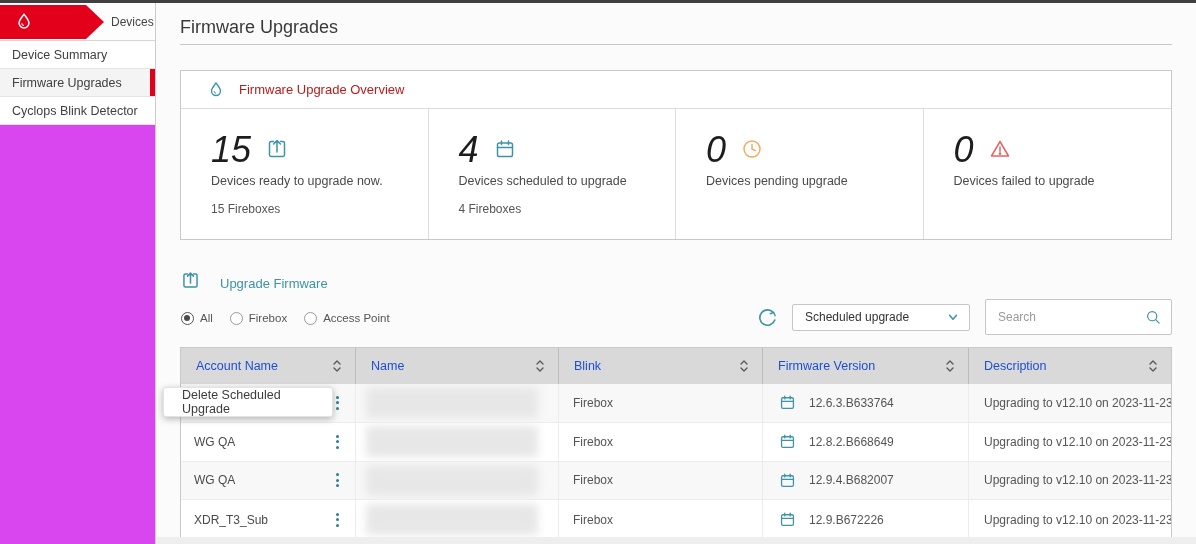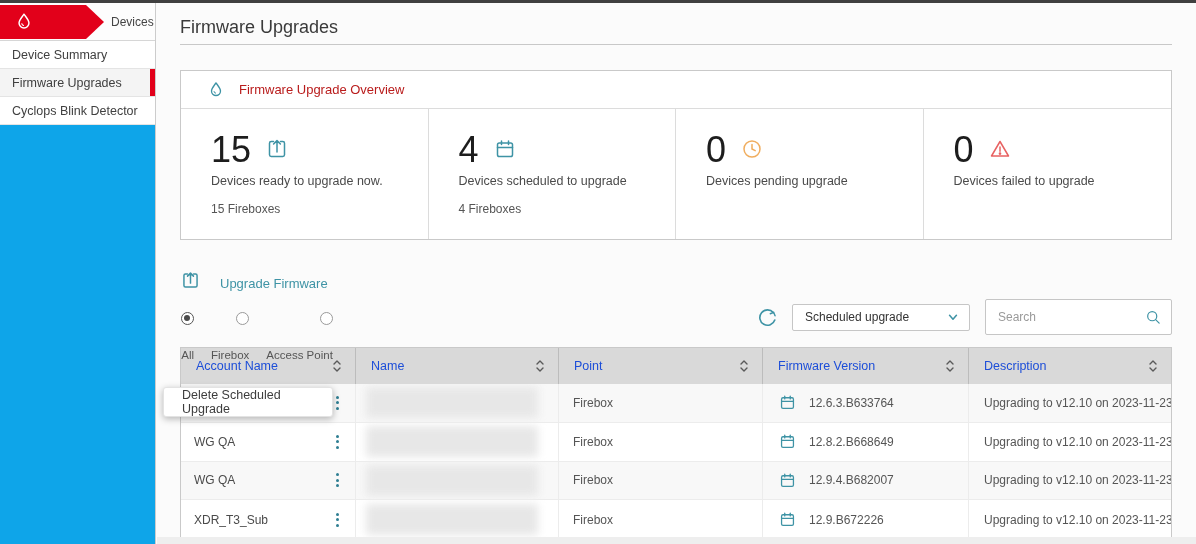--- a/index.html
+++ b/index.html
@@ -4,21 +4,21 @@
 <style>
   * { margin:0; padding:0; box-sizing:border-box; }
   html,body { background:#e9e9e9; }
   body { font-family:"Liberation Sans", sans-serif; }
   .screen { position:relative; width:1196px; height:544px; background:#fbfbfb; overflow:hidden; }
 
   
   .topbar { position:absolute; left:0; top:0; width:100%; height:3px; background:#404040; z-index:5; }
 
   
-  .sidebar { position:absolute; left:0; top:3px; bottom:0; width:156px; background:#0ea5e9; border-right:1px solid #cccccc; z-index:4; }
+  .sidebar { position:absolute; left:0; top:3px; bottom:0; width:156px; background:#d946ef; border-right:1px solid #cccccc; z-index:4; }
   .sb-header { position:relative; height:38px; border-bottom:1px solid #d6d6d6; background:#fdfdfd; }
   .banner { position:absolute; left:0; top:2px; width:104px; height:34px; background:#e2001a;
             clip-path:polygon(0 0, 86px 0, 104px 50%, 86px 100%, 0 100%); display:flex; align-items:center; }
   .banner svg { margin-left:13px; }
   .sb-header-label { position:absolute; left:111px; top:0; height:38px; display:flex; align-items:center; font-size:12px; color:#454545; }
   .sb-item { position:relative; height:28px; display:flex; align-items:center; padding-left:12px; font-size:12.5px; color:#404040; border-bottom:1px solid #e4e4e4; cursor:pointer; background:#fff; }
   .sb-item.selected { background:#f4f4f4; }
   .sb-item.selected .redbar { position:absolute; right:0; top:0; bottom:0; width:5px; background:#e2001a; }
 
   
@@ -26,34 +26,34 @@
   .page-title { margin-top:14px; font-size:18px; font-weight:400; color:#3a3a3a; }
   .title-rule { margin-top:6px; border-bottom:1px solid #c8c8c8; }
 
   
   .overview-card { margin-top:25px; height:170px; background:#ffffff; border:1px solid #c9c9c9; }
   .overview-header { height:38px; display:flex; align-items:center; padding-left:25px; gap:13px; border-bottom:1px solid #dcdcdc; }
   .overview-header-label { font-size:13px; color:#b91c1c; }
   .stats { display:flex; height:130px; }
   .stat { width:248px; padding:21px 10px 0 30px; border-right:1px solid #dcdcdc; }
   .stat:last-child { border-right:none; }
-  .stat-top { display:flex; align-items:flex-start; gap:14px; }
+  .stat-top { display:flex; align-items:flex-start; gap:14px;font-style:italic; }
   .stat-value { font-size:36px; font-weight:300; line-height:40px; color:#1d1d1d; }
   .stat-icon { margin-top:7px; }
   .stat-label { margin-top:4px; font-size:12.5px; color:#4a4a4a; }
   .stat-sub { margin-top:14px; font-size:12px; color:#555555; }
 
   
   .upgrade-link { margin-top:30px; display:inline-flex; align-items:flex-end; gap:19px; cursor:pointer; }
   .upgrade-link-label { font-size:13px; color:#3e93a5; }
 
   
   .controls-row { position:relative; height:52px; }
   .radios { position:absolute; left:1px; top:17px; display:flex; align-items:center; gap:17px; }
-  .radio { display:flex; align-items:flex-end; gap:24px; cursor:pointer;flex-direction:column; }
+  .radio { display:flex; align-items:flex-start; gap:6px; cursor:pointer; }
   .rb { width:13px; height:13px; border-radius:50%; border:1.5px solid #9a9a9a; background:#fff; position:relative; }
   .radio.checked .rb { border-color:#555; }
   .radio.checked .rb::after { content:""; position:absolute; left:2px; top:2px; width:6px; height:6px; border-radius:50%; background:#4a4a4a; }
   .radio-label { font-size:11.5px; color:#555; }
   .right-controls { position:absolute; right:0; top:4px; display:flex; align-items:center; }
   .refresh-btn { margin-right:13px; cursor:pointer; display:flex; }
   .dropdown { width:178px; height:27px; background:#fff; border:1px solid #c6c6c6; border-radius:2px; display:flex; align-items:center; justify-content:space-between; padding:0 10px 0 12px; margin-right:15px; cursor:pointer; }
   .dropdown-value { font-size:12px; color:#333; }
   .searchbox { width:187px; height:36px; background:#fff; border:1px solid #c6c6c6; border-radius:2px; display:flex; align-items:center; padding:0 9px 0 3px; }
   .searchbox input { flex:1; min-width:0; border:none; outline:none; background:transparent; font-family:"Liberation Sans",sans-serif; font-size:12px; color:#333; padding-left:9px; }
@@ -269,21 +269,21 @@
         <div class="th c1">
           <span class="th-label">Name</span>
           <span>
               <svg width="10" height="14" viewBox="0 0 10 14" fill="none" stroke="#5a5a5a" stroke-width="1.4" stroke-linecap="round" stroke-linejoin="round">
                 <path d="M2 5 L5 2 L8 5"></path>
                 <path d="M2 9 L5 12 L8 9"></path>
               </svg>
             </span>
         </div>
         <div class="th c2">
-          <span class="th-label">Point</span>
+          <span class="th-label">Blink</span>
           <span>
               <svg width="10" height="14" viewBox="0 0 10 14" fill="none" stroke="#5a5a5a" stroke-width="1.4" stroke-linecap="round" stroke-linejoin="round">
                 <path d="M2 5 L5 2 L8 5"></path>
                 <path d="M2 9 L5 12 L8 9"></path>
               </svg>
             </span>
         </div>
         <div class="th c3">
           <span class="th-label">Firmware Version</span>
           <span>

